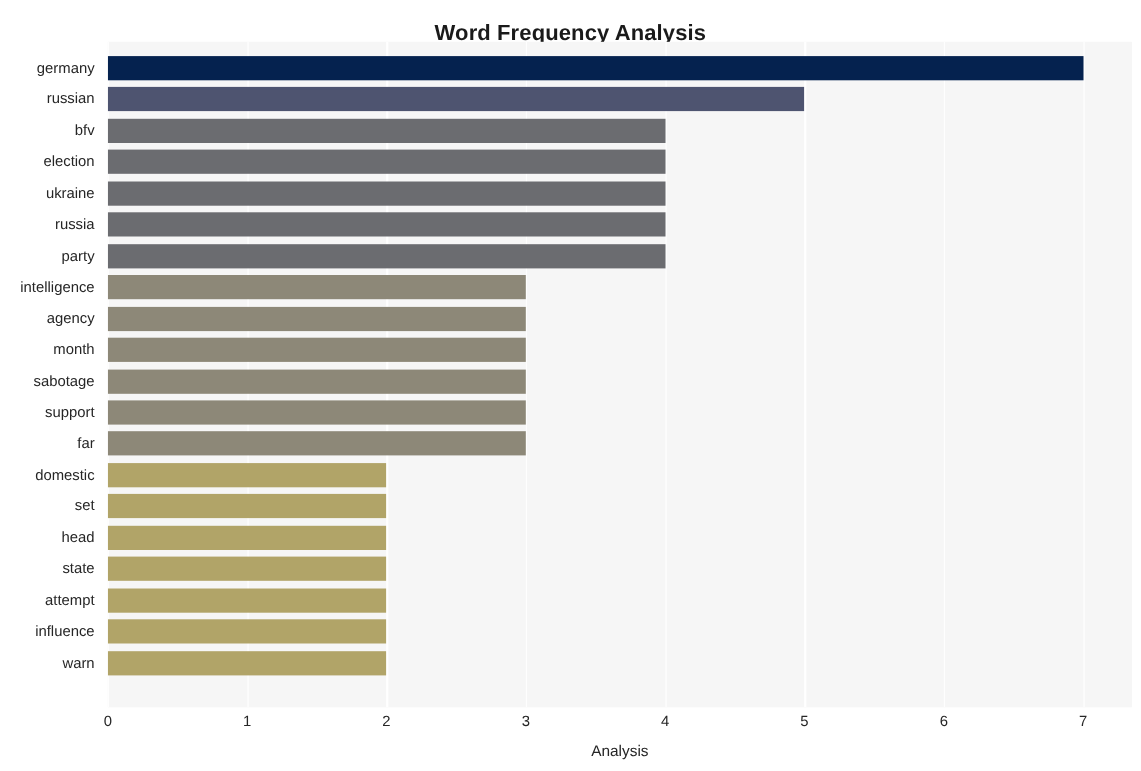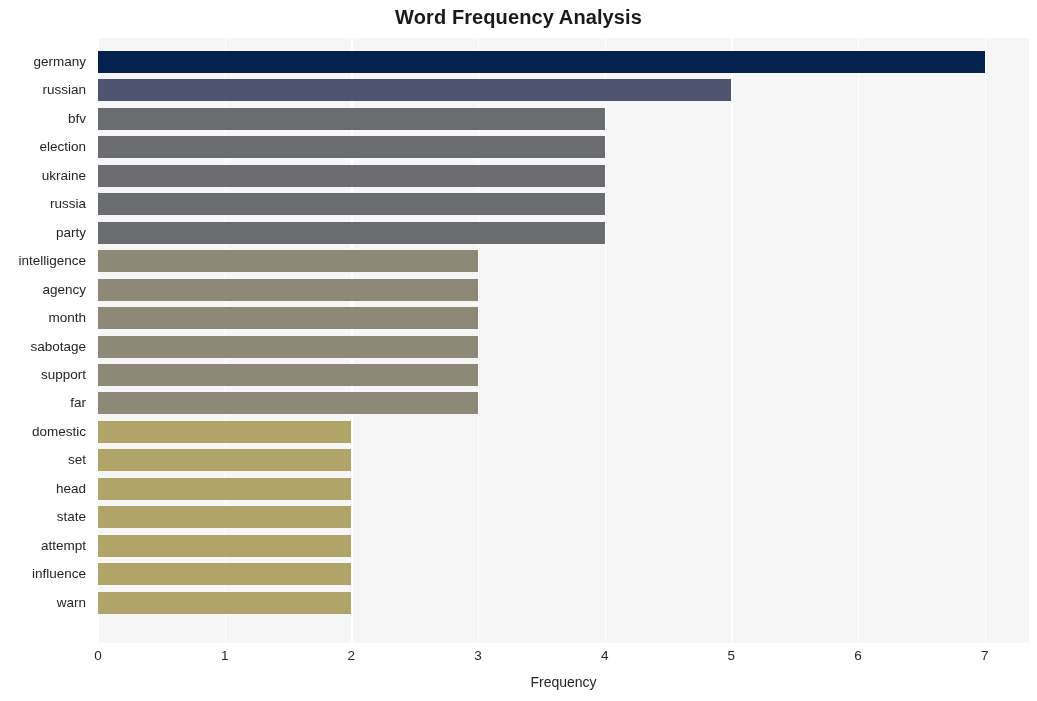--- a/index.html
+++ b/index.html
@@ -19,21 +19,21 @@
     position: relative;
     width: 1037px;
     height: 701px;
     background: #ffffff;
   }
 
   
   #chart-title {
     position: absolute;
     left: 0;
-    top: 6px;
+    top: 19px;
     width: 1037px;
     text-align: center;
     font-size: 20px;
     font-weight: bold;
     color: #1a1a1a;
     letter-spacing: 0.1px;
   }
 
   
   #plot-area {
@@ -185,15 +185,15 @@
       <div class="xtick-label" style="left: 0px;">0</div>
       <div class="xtick-label" style="left: 126.667px;">1</div>
       <div class="xtick-label" style="left: 253.333px;">2</div>
       <div class="xtick-label" style="left: 380px;">3</div>
       <div class="xtick-label" style="left: 506.667px;">4</div>
       <div class="xtick-label" style="left: 633.333px;">5</div>
       <div class="xtick-label" style="left: 760px;">6</div>
       <div class="xtick-label" style="left: 886.667px;">7</div>
     </div>
 
-  <div id="xaxis-title">Frequency</div>
+  <div id="xaxis-title">Analysis</div>
 
 </div>
 
 </body></html>

